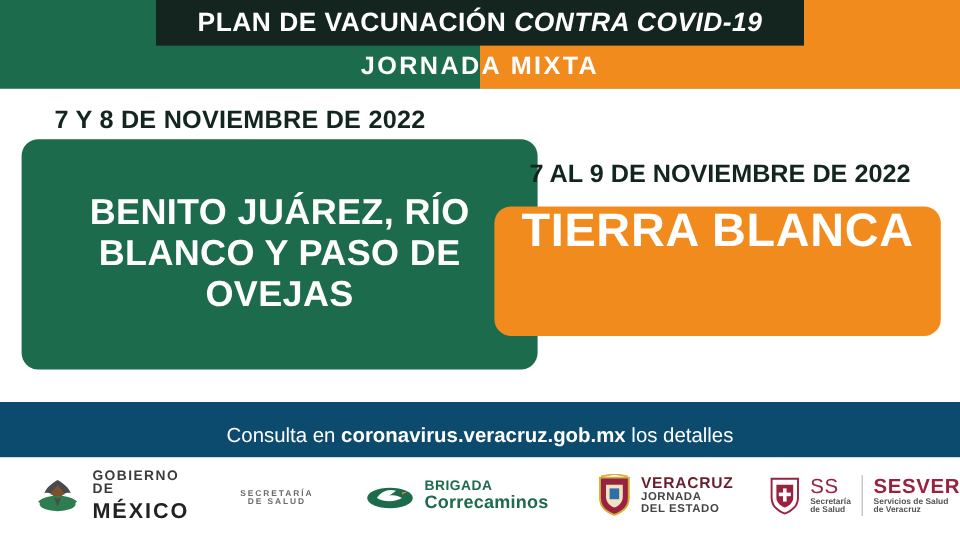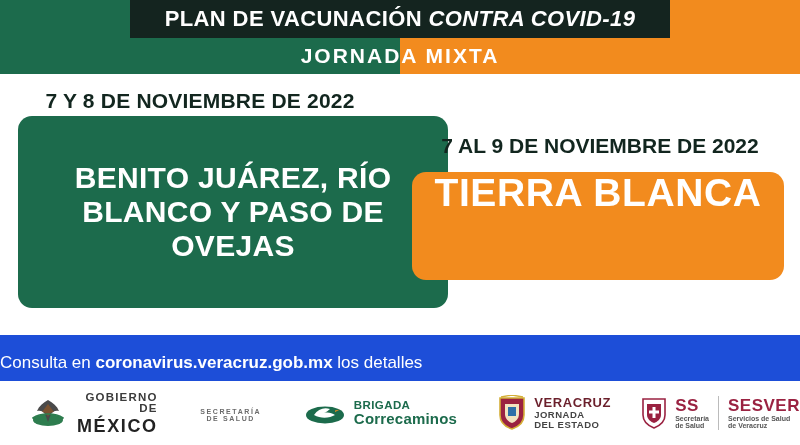--- a/index.html
+++ b/index.html
@@ -145,23 +145,24 @@
     line-height: 1.1;
     text-align: center;
     letter-spacing: 0.6px;
   }
 
   
   .consulta-strip {
     position: absolute;
     top: 335px; left: 0;
     width: 800px; height: 56px;
-    background: #1d4ed8;
-    display: flex;
-    align-items: center;
+    background: #0c4a6e;
+    display: flex;
+    align-items: center;
+    justify-content: center;
   }
   .consulta-text {
     color: #ffffff;
     font-size: 17px;
     font-weight: bold;
   }
   .consulta-text .plain { font-weight: normal; }
   .consulta-text .url { font-weight: bold; }
 
   
@@ -171,21 +172,21 @@
     width: 800px; height: 64px;
     background: #ffffff;
     display: flex;
     align-items: center;
   }
   .logo {
     display: flex;
     align-items: center;
     height: 46px;
   }
-  .logo-gobmx { margin-left: 26px; text-align: right; }
+  .logo-gobmx { margin-left: 26px; }
   .logo-salud { margin-left: 36px; }
   .logo-brigada { margin-left: 36px; }
   .logo-veracruz { margin-left: 40px; }
   .logo-sesver { margin-left: 30px; }
 
   .eagle {
     width: 44px; height: 34px;
     position: relative;
     margin-right: 7px;
     flex: none;
@@ -248,21 +249,21 @@
     margin-right: 8px;
     flex: none;
   }
   .sesver-divider {
     width: 1px; height: 34px;
     background: #bbbbbb;
     margin-right: 9px;
   }
   .ss-block { line-height: 1.05; margin-right: 9px; text-align: left; }
   .ss-block .l1 {
-    font-size: 17px; font-weight: bold; color: #9a2241; letter-spacing: 0.5px;
+    font-size: 17px; font-weight: normal; color: #9a2241; letter-spacing: 0.5px;
   }
   .ss-block .l2 { font-size: 7px; color: #555; font-weight: bold; }
   .ss-block .l3 { font-size: 7px; color: #555; font-weight: bold; }
   .sesver-block { line-height: 1.05; }
   .sesver-block .l1 {
     font-size: 17px; font-weight: bold; color: #9a2241; letter-spacing: 0.5px;
   }
   .sesver-block .l2 { font-size: 7px; color: #555; font-weight: bold; }
   .sesver-block .l3 { font-size: 7px; color: #555; font-weight: bold; }
 </style>

